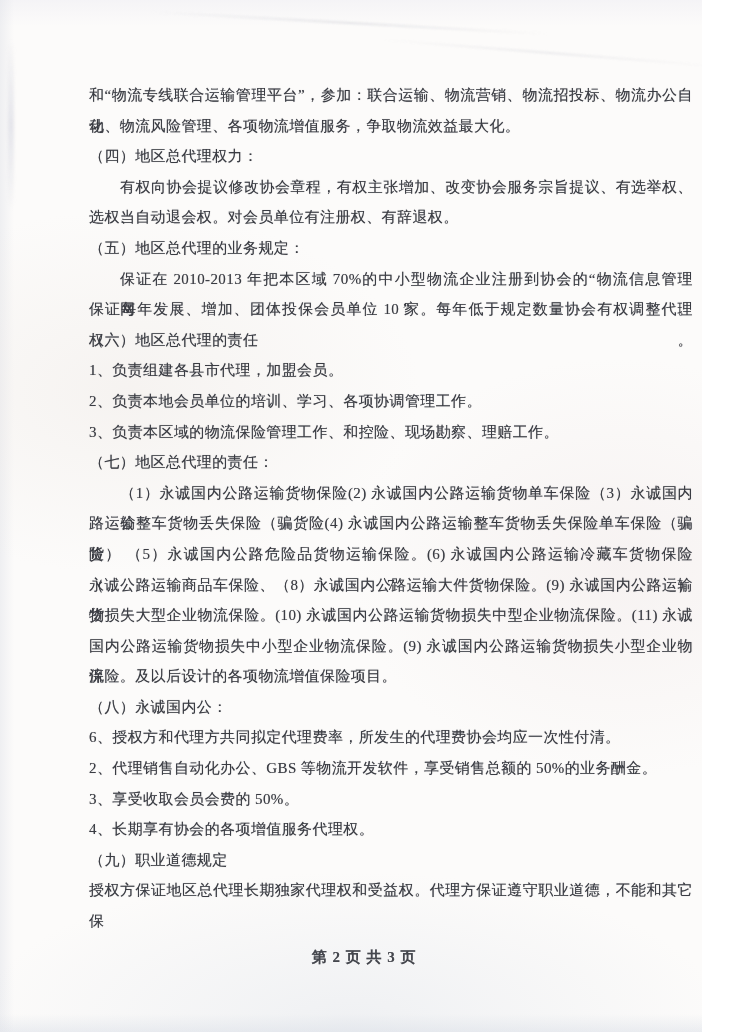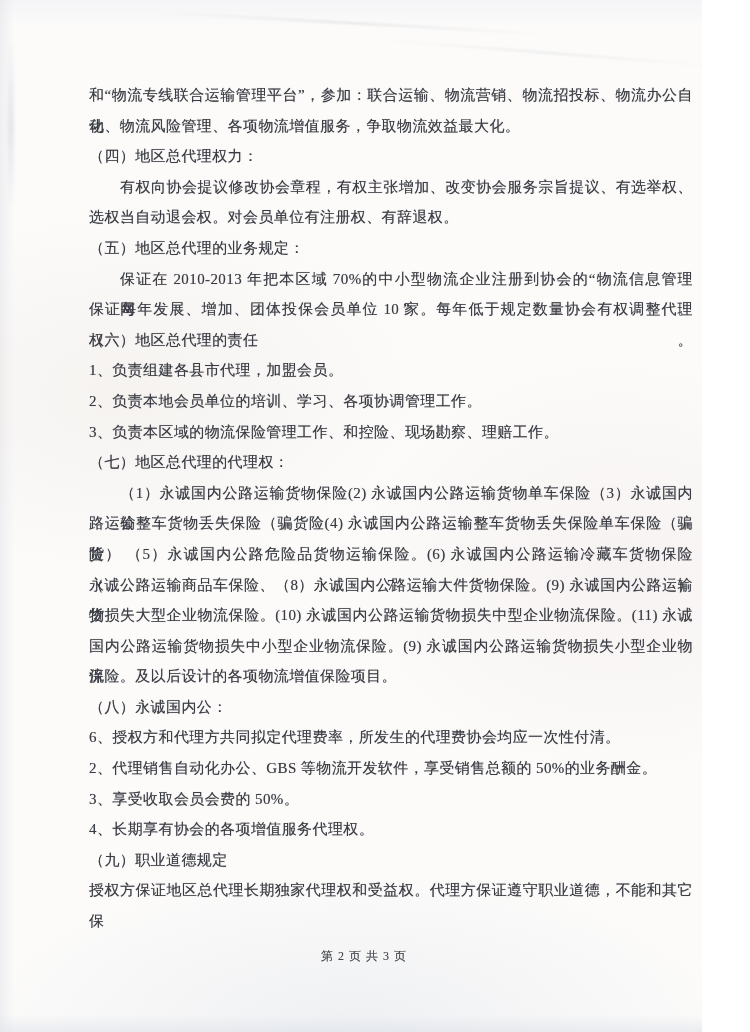--- a/index.html
+++ b/index.html
@@ -71,24 +71,25 @@
   }
   .doc-line.indent-full { width: 573px; }
   .doc-line.body-full { width: 604px; }
   .page-footer {
     position: absolute;
     left: 89px;
     top: 948px;
     width: 604px;
     text-align: center;
     transform: translateX(-27px);
-    font-size: 12px;
+    font-size: 15px;
     letter-spacing: 1px;
     color: #45474e;
     text-shadow: 0 0 0.6px rgba(69,71,78,0.5);
+    font-weight: bold;
   }
 </style>
 </head>
 <body>
 
 <div class="scan-page">
   <div class="crease crease-1"></div>
   <div class="crease crease-2"></div>
   <div class="streak"></div>
 
@@ -99,21 +100,21 @@
       <p class="doc-line heading">（四）地区总代理权力：</p>
       <p class="doc-line indent-full">有权向协会提议修改协会章程，有权主张增加、改变协会服务宗旨提议、有选举权、当</p>
       <p class="doc-line body">选权、自动退会权。对会员单位有注册权、有辞退权。</p>
       <p class="doc-line heading">（五）地区总代理的业务规定：</p>
       <p class="doc-line indent-full">保证在 2010-2013 年把本区域 70%的中小型物流企业注册到协会的“物流信息管理网”。</p>
       <p class="doc-line body-full">保证每年发展、增加、团体投保会员单位 10 家。每年低于规定数量协会有权调整代理权。</p>
       <p class="doc-line heading">（六）地区总代理的责任</p>
       <p class="doc-line body">1、负责组建各县市代理，加盟会员。</p>
       <p class="doc-line body">2、负责本地会员单位的培训、学习、各项协调管理工作。</p>
       <p class="doc-line body">3、负责本区域的物流保险管理工作、和控险、现场勘察、理赔工作。</p>
-      <p class="doc-line heading">（七）地区总代理的代理权：</p>
+      <p class="doc-line heading">（七）地区总代理的责任：</p>
       <p class="doc-line indent-full">（1）永诚国内公路运输货物保险(2) 永诚国内公路运输货物单车保险（3）永诚国内公</p>
       <p class="doc-line body-full">路运输整车货物丢失保险（骗货险(4) 永诚国内公路运输整车货物丢失保险单车保险（骗货</p>
       <p class="doc-line body-full">险） （5）永诚国内公路危险品货物运输保险。(6) 永诚国内公路运输冷藏车货物保险（7）</p>
       <p class="doc-line body-full">永诚公路运输商品车保险、（8）永诚国内公路运输大件货物保险。(9) 永诚国内公路运输货</p>
       <p class="doc-line body-full">物损失大型企业物流保险。(10) 永诚国内公路运输货物损失中型企业物流保险。(11) 永诚</p>
       <p class="doc-line body-full">国内公路运输货物损失中小型企业物流保险。(9) 永诚国内公路运输货物损失小型企业物流</p>
       <p class="doc-line body">保险。及以后设计的各项物流增值保险项目。</p>
       <p class="doc-line heading">（八）永诚国内公：</p>
       <p class="doc-line body">6、授权方和代理方共同拟定代理费率，所发生的代理费协会均应一次性付清。</p>
       <p class="doc-line body">2、代理销售自动化办公、GBS 等物流开发软件，享受销售总额的 50%的业务酬金。</p>

